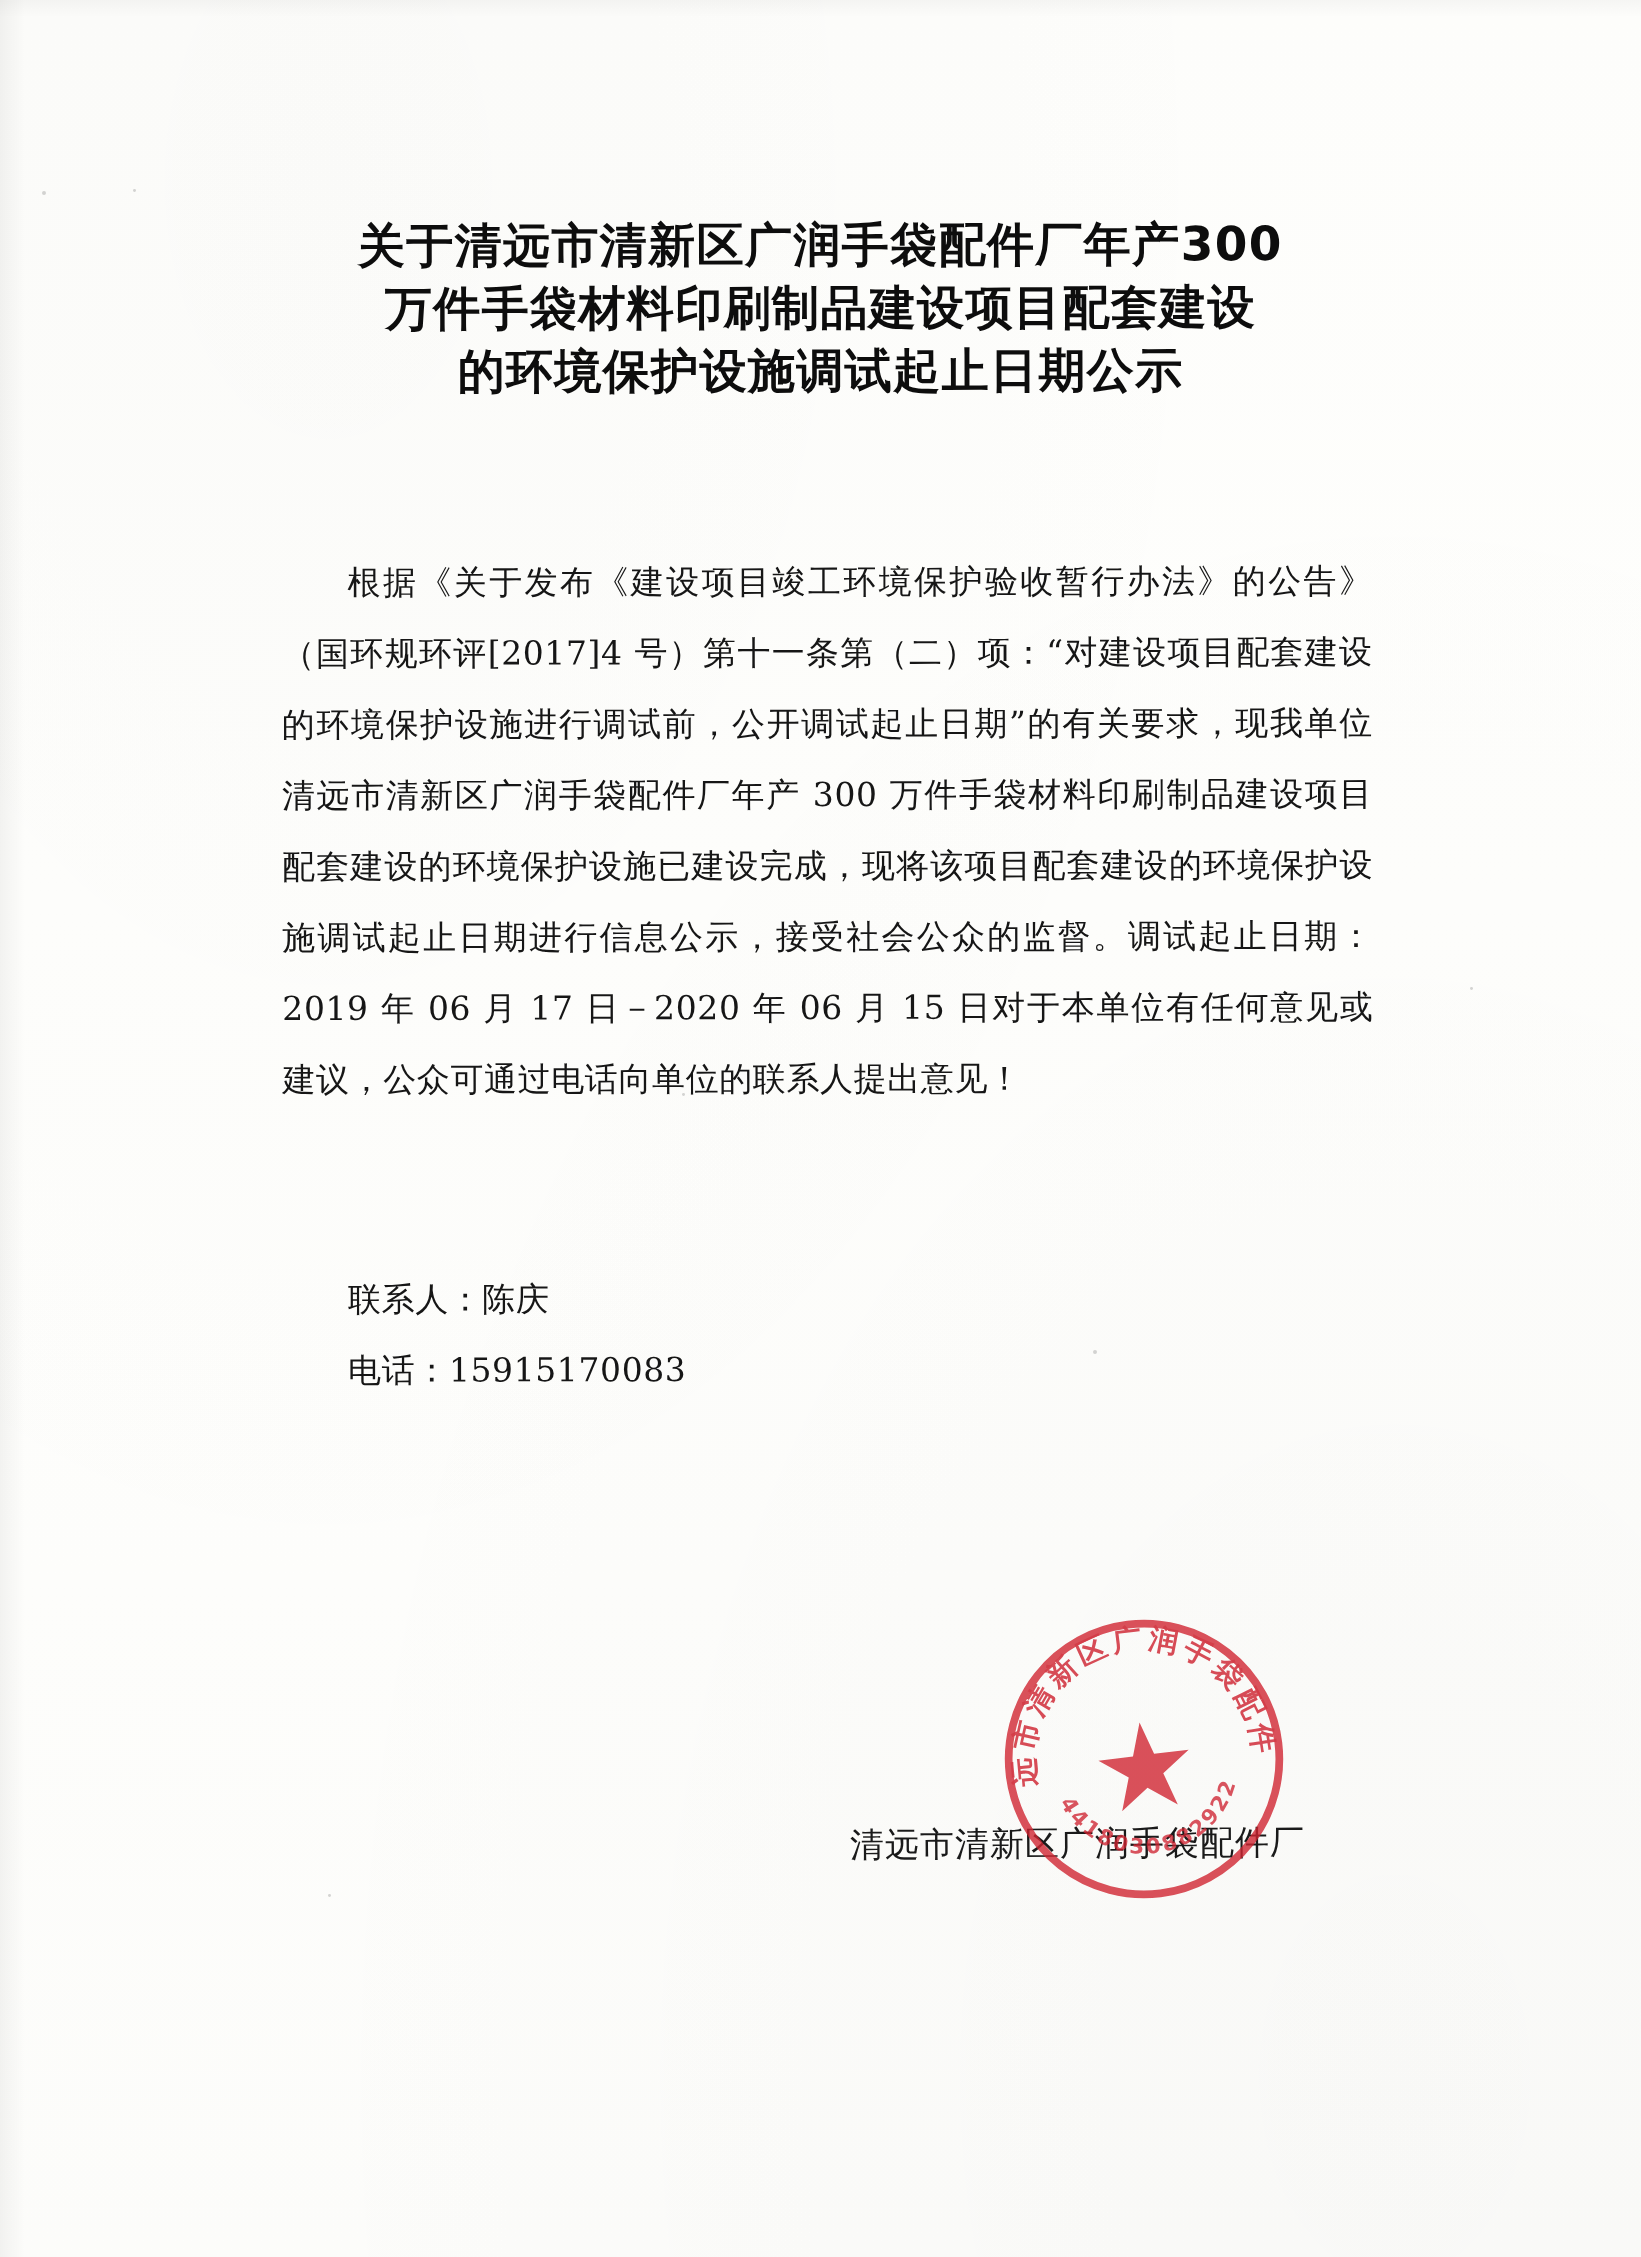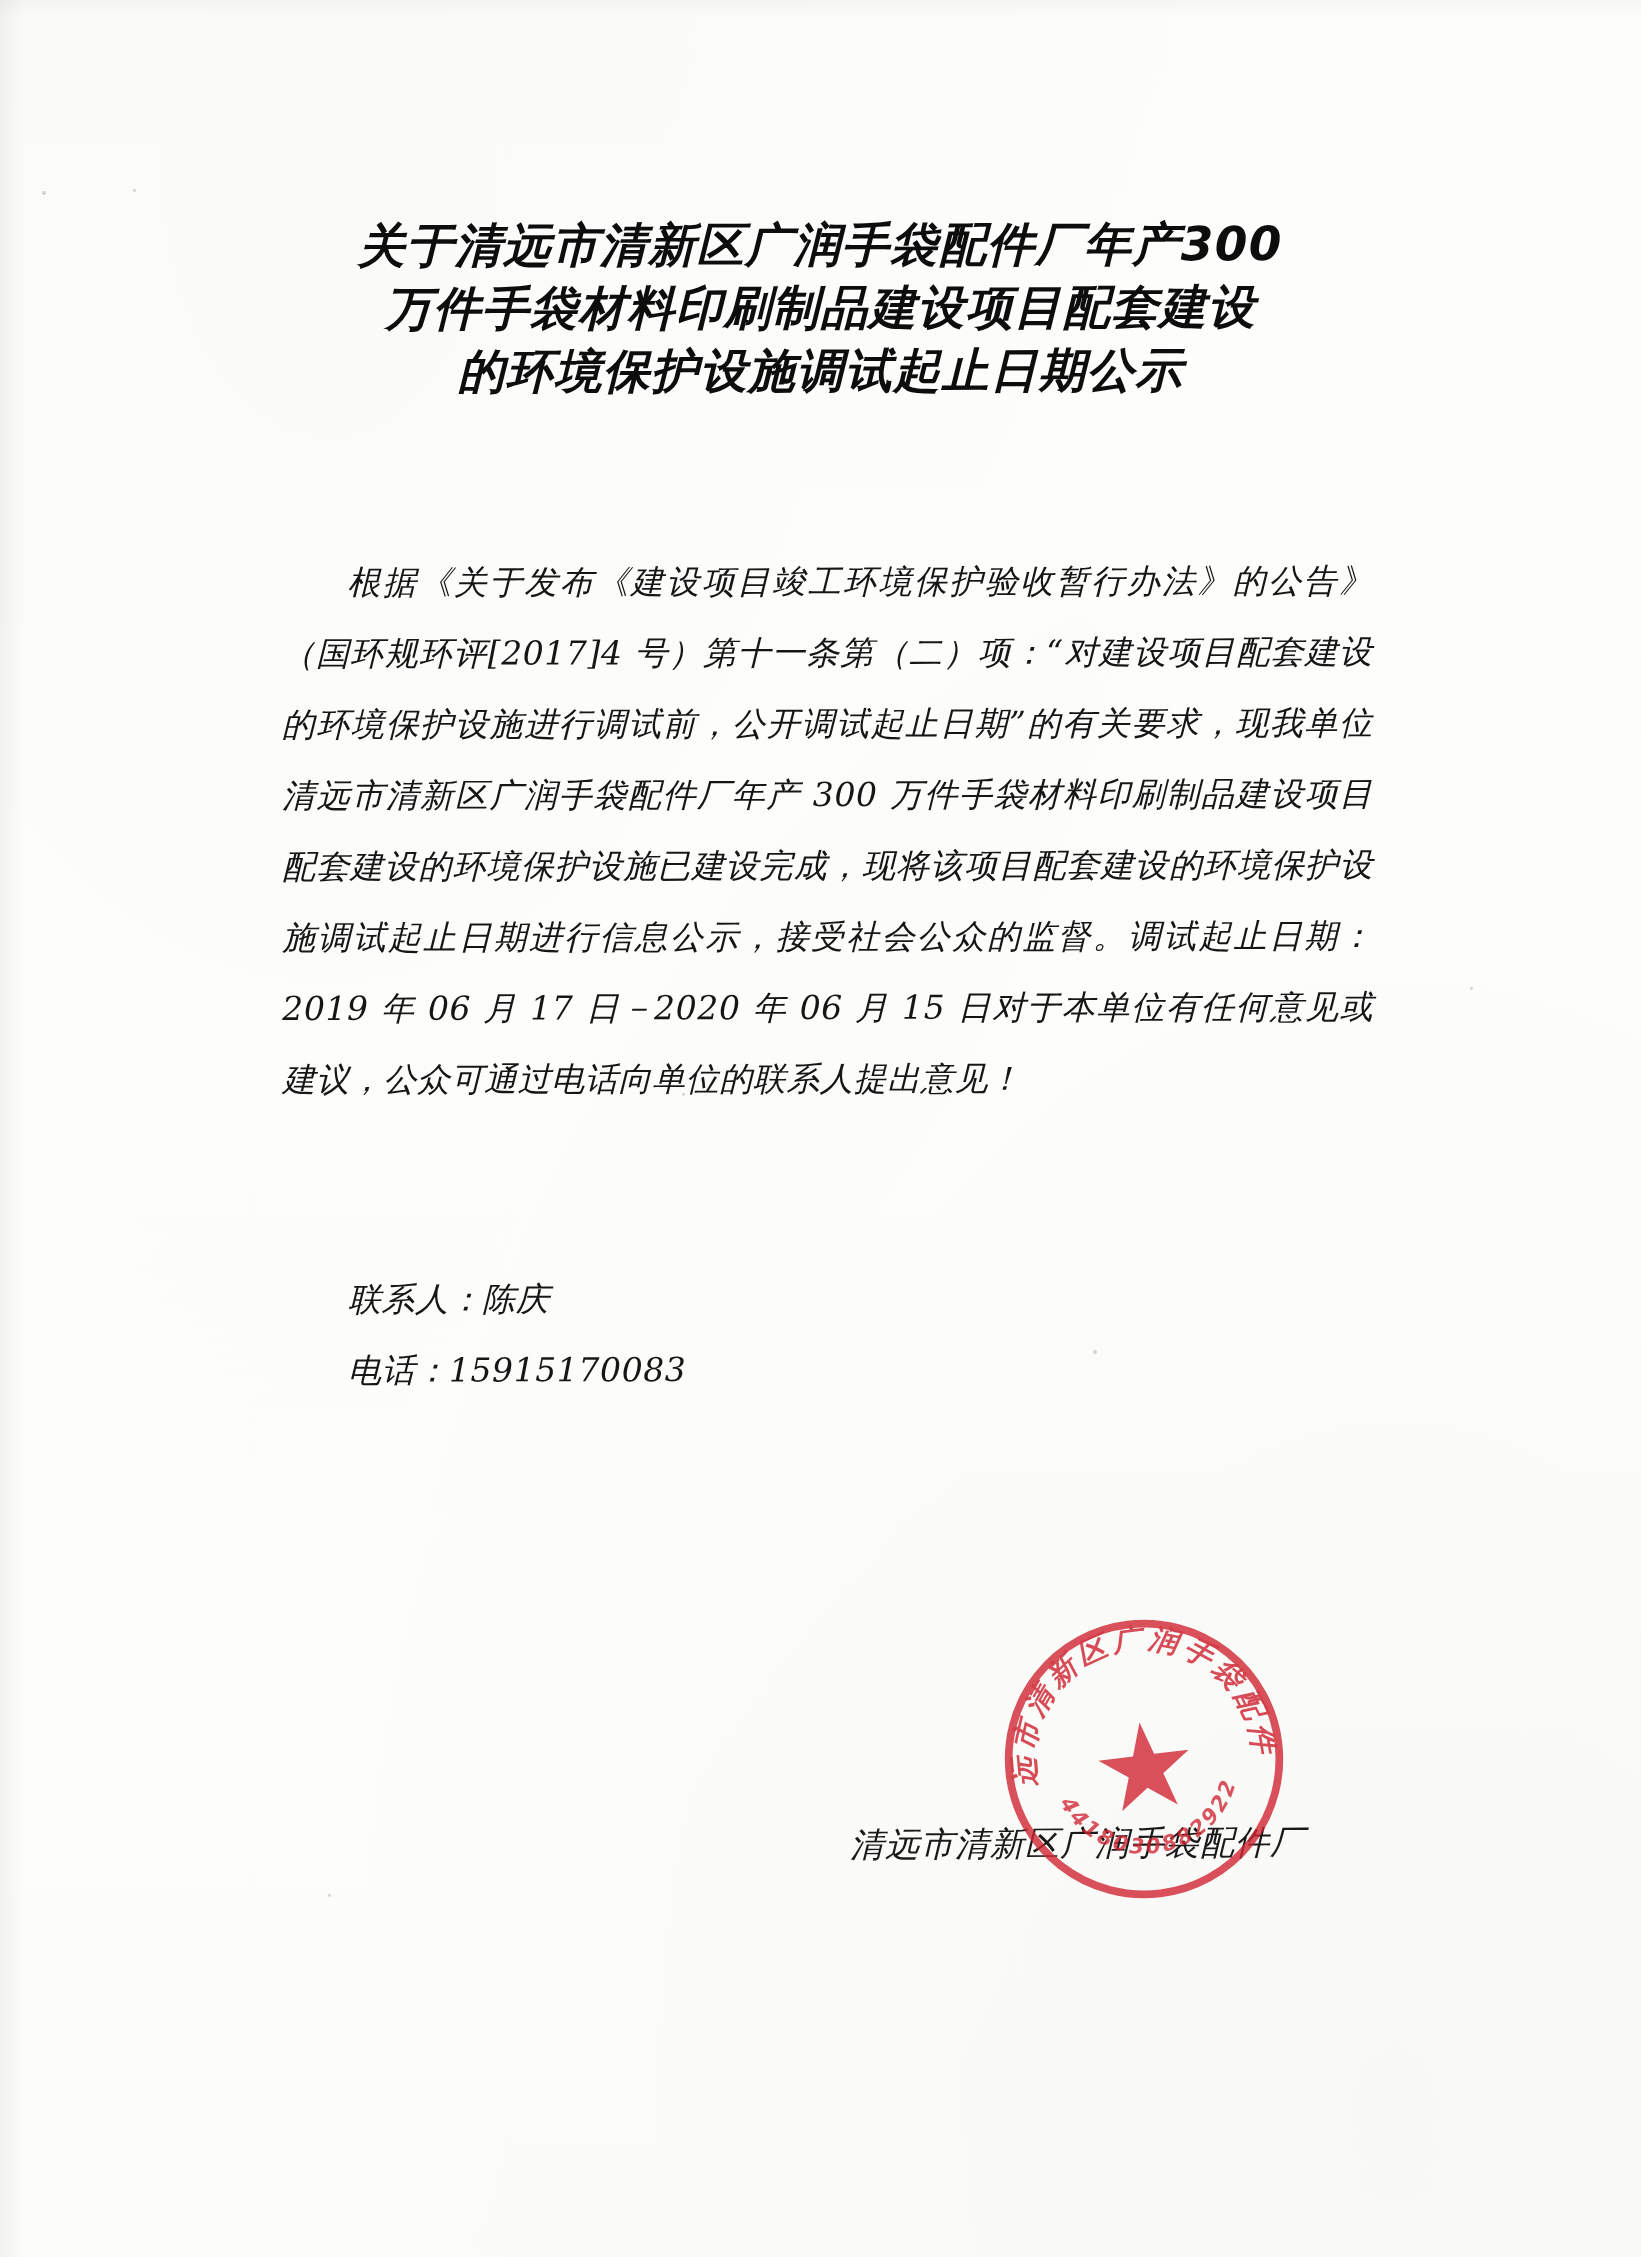--- a/index.html
+++ b/index.html
@@ -39,21 +39,20 @@
     height: 17.4px;
     background: linear-gradient(180deg, rgba(0,0,0,0.03), rgba(0,0,0,0));
     pointer-events: none;
   }
 
   .content {
     position: absolute;
     left: 0; top: 0;
     width: 1641px;
     height: 1657px;
-    font-style: italic;
   }
 
   
   .doc-title {
     position: absolute;
     left: 270px;
     top: 214px;
     width: 1101px;
     text-align: center;
     font-family: "DejaVu Sans", "Liberation Sans", sans-serif;

